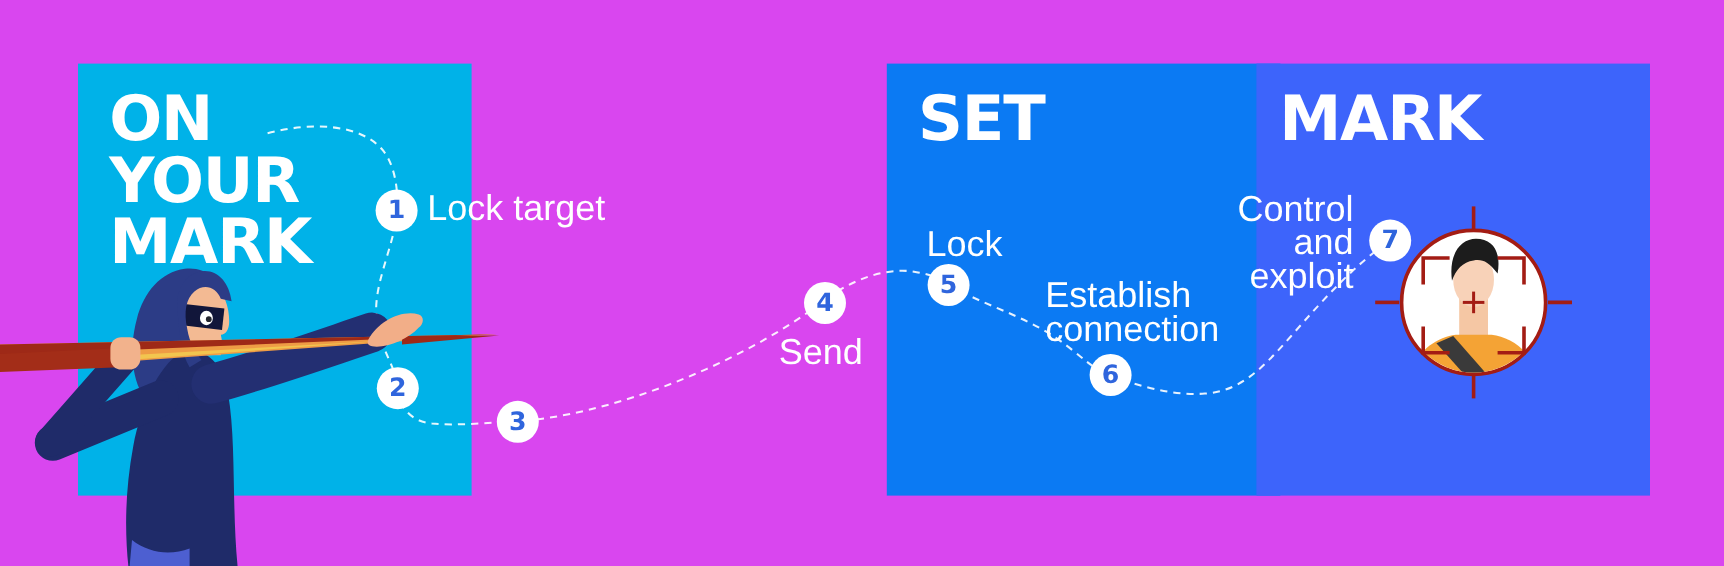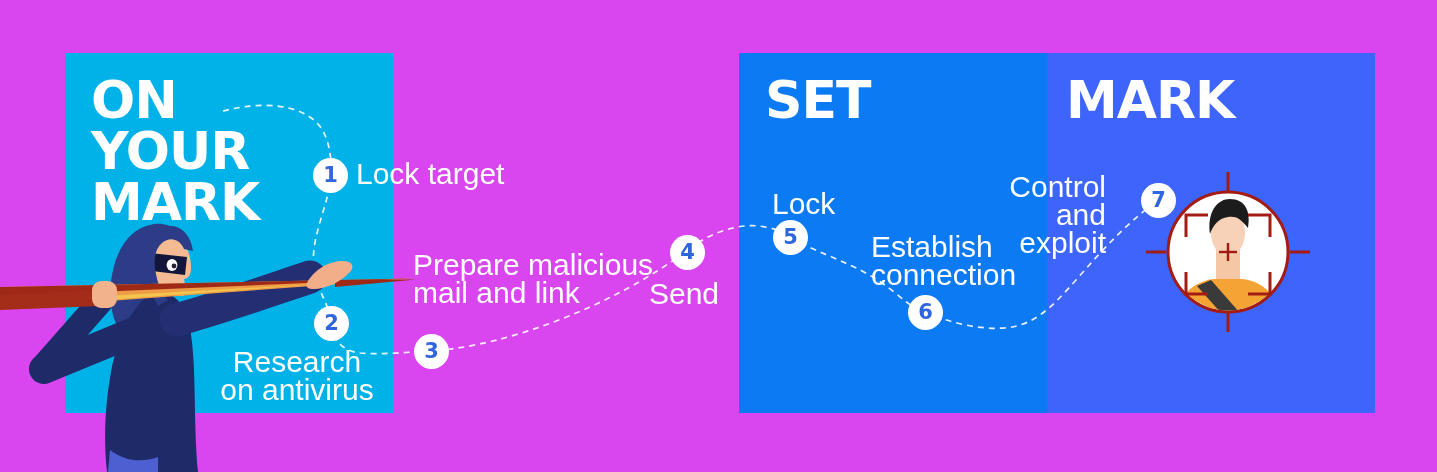--- a/index.html
+++ b/index.html
@@ -26,21 +26,21 @@
   .lbl{position:absolute;z-index:3;color:#ffffff;font-size:30px;line-height:28px;
        white-space:pre-line;}
   .lbl-c{text-align:center;}
   .lbl-r{text-align:right;}
   .b1{left:313px;top:158px;} .l1{left:356px;top:160px;}
   .b2{left:314px;top:306px;} .l2{left:212px;top:348px;width:170px;}
   .b3{left:414px;top:334px;} .l3{left:413px;top:251px;}
   .b4{left:670px;top:235px;} .l4{left:624px;top:280px;width:120px;}
   .b5{left:773px;top:220px;} .l5{left:772px;top:190px;}
   .b6{left:908px;top:295px;} .l6{left:871px;top:233px;}
-  .b7{left:1141px;top:183px;} .l7{left:956px;top:161px;width:150px;margin-top:12px;}
+  .b7{left:1141px;top:183px;} .l7{left:978px;top:161px;width:150px;}
 </style>
 </head>
 <body>
 
 <div class="stage">
 
   <div class="panel panel-1">
     <div class="panel-title">ON
 YOUR
 MARK</div>
@@ -127,24 +127,20 @@
 
   <div class="badge b1">1</div>
   <div class="badge b2">2</div>
   <div class="badge b3">3</div>
   <div class="badge b4">4</div>
   <div class="badge b5">5</div>
   <div class="badge b6">6</div>
   <div class="badge b7">7</div>
 
   <div class="lbl l1">Lock target</div>
-  <div class="lbl lbl-c l2">Research
-on antivirus</div>
-  <div class="lbl l3">Prepare malicious
-mail and link</div>
   <div class="lbl lbl-c l4">Send</div>
   <div class="lbl l5">Lock</div>
   <div class="lbl l6">Establish
 connection</div>
   <div class="lbl lbl-r l7">Control and
 exploit</div>
 
 </div>
 
 </body></html>

